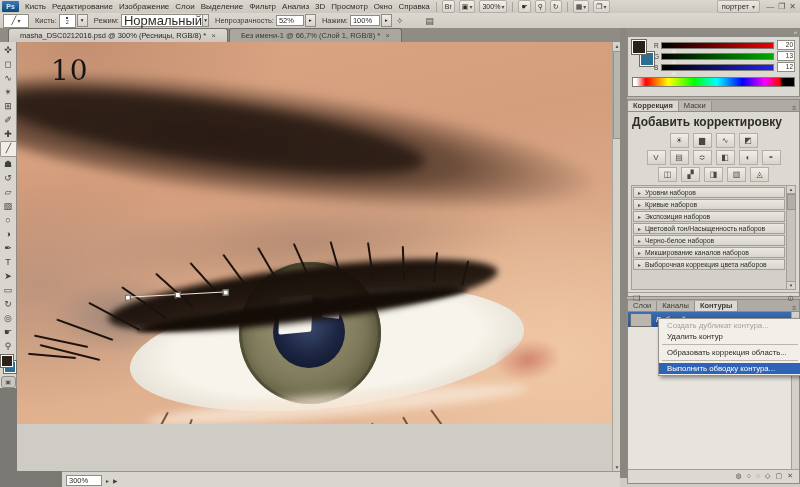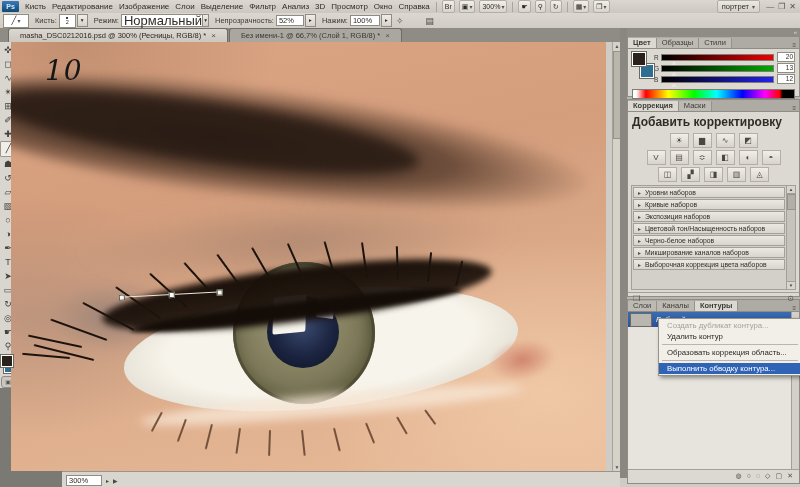--- a/index.html
+++ b/index.html
@@ -57,26 +57,26 @@
   .tool{width:15px;height:14px;margin:0 auto;text-align:center;font-size:9px;line-height:14px;color:#43413c;}
   .tool.active{background:#f1eee8;border:1px solid #9a978f;line-height:12px;border-radius:1px;}
   .swatches{position:relative;width:15px;height:18px;margin:2px auto 0;}
   .sw{position:absolute;width:10px;height:10px;border:1px solid #fff;outline:1px solid #6b6963;}
   .sw.fg{left:0;top:0;background:#2b211b;z-index:2;}
   .sw.bg{right:0;bottom:0;background:#2e6e91;}
   .qmask{width:13px;height:10px;margin:3px auto 2px;border:1px solid #8f8c86;border-radius:3px;
      background:#cac7c0;font-size:6px;text-align:center;line-height:10px;color:#55534c;}
 
   
-  .photo{position:absolute;left:11px;top:42px;width:595px;height:429px;overflow:hidden;
+  .photo{position:absolute;left:17px;top:42px;width:595px;height:382px;overflow:hidden;
     background:
       radial-gradient(ellipse 340px 220px at 90% 82%, #f0c8a6 0%, rgba(240,200,166,0) 70%),
       radial-gradient(ellipse 260px 170px at 4% 64%, rgba(148,124,114,.40) 0%, rgba(148,124,114,0) 70%),
       radial-gradient(ellipse 300px 160px at 10% 0%, rgba(146,102,76,.35) 0%, rgba(146,102,76,0) 70%),
-      linear-gradient(168deg,#dca685 0%,#d49d7c 34%,#dcab8a 62%,#e8bb99 100%); font-style: italic;}
+      linear-gradient(168deg,#dca685 0%,#d49d7c 34%,#dcab8a 62%,#e8bb99 100%);}
   .photo *{position:absolute;}
   .brow{left:-70px;top:46px;width:650px;height:112px;border-radius:50%;transform:rotate(7deg);
      background:radial-gradient(ellipse at 42% 50%, rgba(52,36,26,.92) 0%, rgba(74,50,36,.75) 45%, rgba(96,66,46,0) 72%);
      filter:blur(5px);}
   .brow-core{left:-20px;top:60px;width:430px;height:60px;border-radius:50%;transform:rotate(8deg);
      background:rgba(38,25,18,.85);filter:blur(6px);}
   .lidshadow{left:66px;top:158px;width:440px;height:84px;border-radius:50%;transform:rotate(-3deg);
      background:radial-gradient(ellipse, rgba(146,117,100,.55) 0%, rgba(146,117,100,0) 70%);filter:blur(8px);}
   .shadow-left{left:36px;top:238px;width:136px;height:74px;border-radius:50%;
      background:radial-gradient(ellipse, rgba(122,113,112,.60) 0%, rgba(122,113,112,0) 70%);filter:blur(6px);}
@@ -346,26 +346,20 @@
     <span class="arr up">▲</span>
     <span class="thumb"></span>
     <span class="arr dn">▼</span>
   </div>
   <div class="divider"></div>
 
   <div class="dock">
     <div class="dockhead"><span>«</span></div>
 
     <div class="panel" style="height:59px;">
-      <div class="ptabs">
-        <span class="ptab active">Цвет</span>
-        <span class="ptab">Образцы</span>
-        <span class="ptab">Стили</span>
-        <span class="pmenu">≡</span>
-      </div>
       <div class="colorbody">
         <div class="csw">
           <span class="sw fg"></span>
           <span class="sw bg"></span>
         </div>
         <div class="sliders">
           <div class="srow">
             <span class="chlabel">R</span>
             <span class="bar r">
                 <span class="mark"></span>

